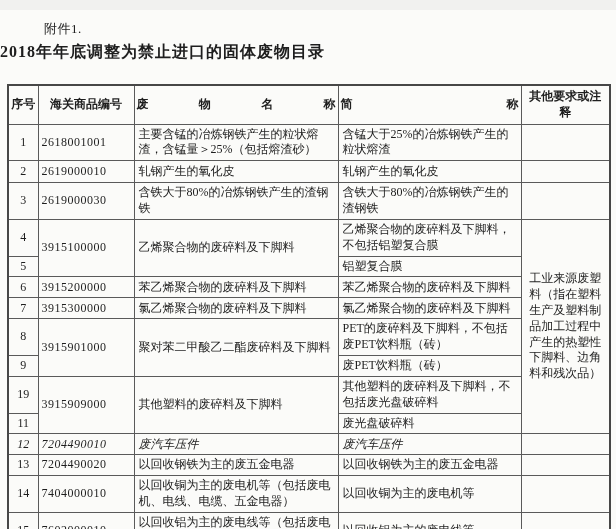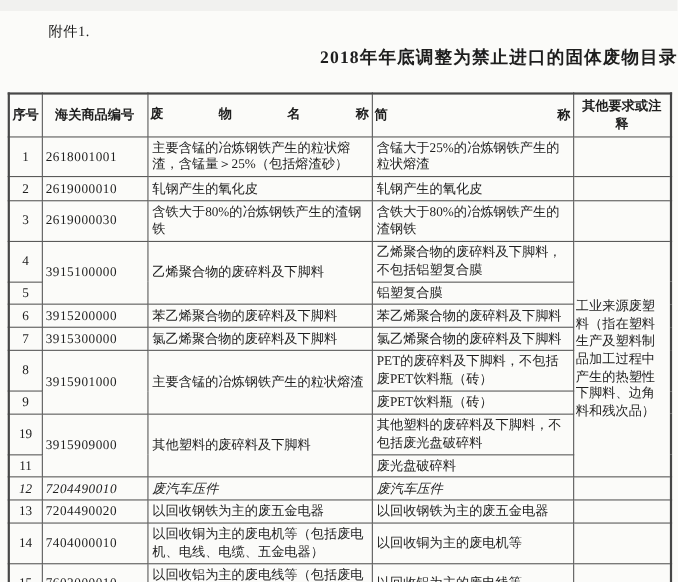--- a/index.html
+++ b/index.html
@@ -15,21 +15,21 @@
   .top-shade {
     position: absolute; left: 0; top: 0; right: 0; height: 10px;
     background: #f1f1ef;
   }
   .attachment-label {
     position: absolute; left: 10px; top: 20px;
     font-size: 13px; letter-spacing: 0.5px; margin-left: 34px;
   }
   .doc-title {
     position: absolute; left: 0; right: 0; top: 42px;
-    text-align: right;
+    text-align: left;
     font-weight: bold;
     font-size: 16px;
     letter-spacing: 1px;
   }
   table.waste-table {
     position: absolute; left: 7px; top: 84px;
     width: 602px;
     border-collapse: collapse;
     table-layout: fixed;
     border: 2px solid #474747;
@@ -42,26 +42,26 @@
     vertical-align: middle;
     overflow: hidden;
     word-break: break-all;
   }
   .waste-table thead th {
     font-weight: bold;
     height: 34px;
     padding: 3px 2px;
     text-align: center;
   }
-  th.h-name { text-align: justify; text-align-last: justify; padding: 3px 9px; font-family: Liberation Mono, monospace; }
+  th.h-name { text-align: justify; text-align-last: justify; padding: 3px 9px; }
   th.h-short { text-align: justify; text-align-last: justify; padding: 3px 32px; }
   td.c-seq  { text-align: center; }
   td.c-code { letter-spacing: 0.5px; }
   td.c-name, td.c-short { text-align: left; padding: 2px 4px; }
-  td.c-note { text-align: left; padding: 2px 2px; }
+  td.c-note { text-align: center; padding: 2px 2px; }
   
   tr.r1 { height: 34px; }  tr.r2 { height: 22px; }  tr.r3 { height: 32px; }
   tr.r4 { height: 25px; }  tr.r5 { height: 16px; }  tr.r6 { height: 21px; }
   tr.r7 { height: 21px; }  tr.r8 { height: 31px; }  tr.r9 { height: 16px; }
   tr.r10 { height: 36px; } tr.r11 { height: 18px; } tr.r12 { height: 21px; font-style: italic; }
   tr.r13 { height: 20px; } tr.r14 { height: 30px; } tr.r15 { height: 31px; }
 </style>
 </head>
 <body>
 
@@ -129,21 +129,21 @@
     </tr>
     <tr class="r7">
       <td class="c-seq">7</td>
       <td class="c-code">3915300000</td>
       <td class="c-name">氯乙烯聚合物的废碎料及下脚料</td>
       <td class="c-short">氯乙烯聚合物的废碎料及下脚料</td>
     </tr>
     <tr class="r8">
       <td class="c-seq">8</td>
       <td class="c-code" rowspan="2">3915901000</td>
-      <td class="c-name" rowspan="2">主要含锰的冶炼钢铁产生的粒状熔渣</td>
+      <td class="c-name" rowspan="2">聚对苯二甲酸乙二酯废碎料及下脚料</td>
       <td class="c-short">PET的废碎料及下脚料，不包括废PET饮料瓶（砖）</td>
     </tr>
     <tr class="r9">
       <td class="c-seq">9</td>
       <td class="c-short">废PET饮料瓶（砖）</td>
     </tr>
     <tr class="r10">
       <td class="c-seq">19</td>
       <td class="c-code" rowspan="2">3915909000</td>
       <td class="c-name" rowspan="2">其他塑料的废碎料及下脚料</td>

